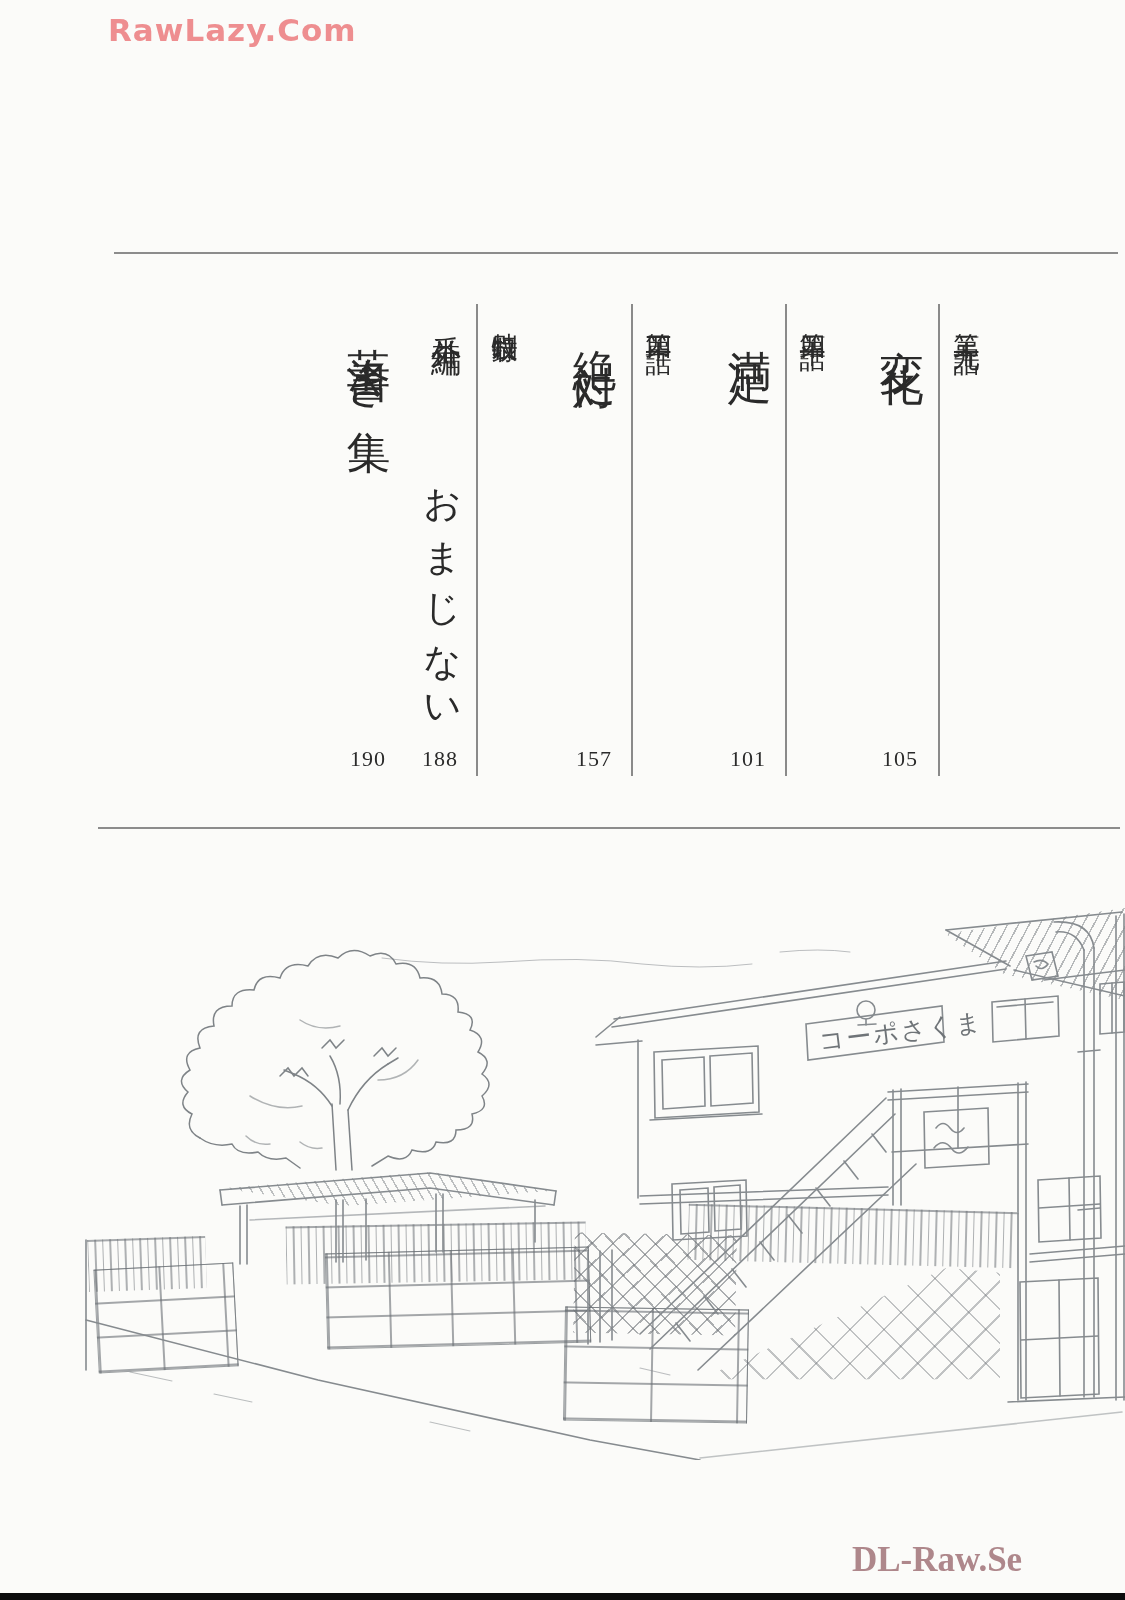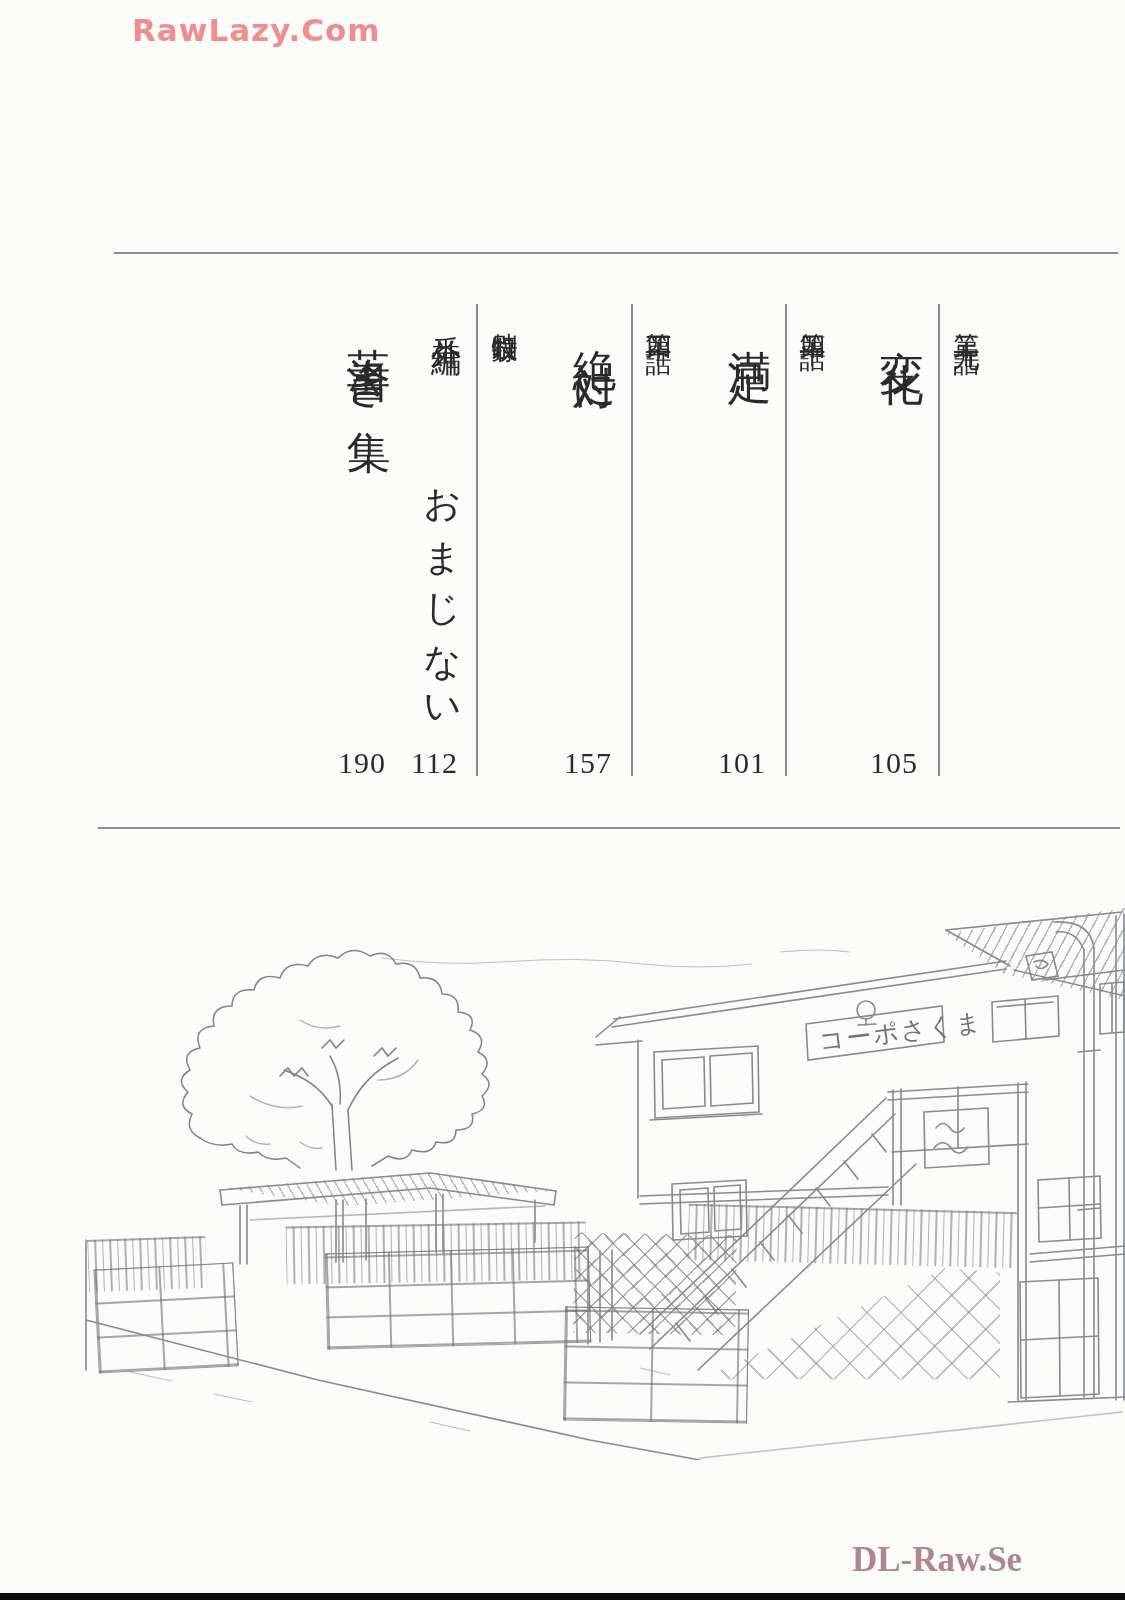--- a/index.html
+++ b/index.html
@@ -1,41 +1,41 @@
 <!DOCTYPE html>
 <html><head>
 <meta charset="utf-8">
 <style>
   html,body{margin:0;padding:0;background:#e8e8e8;}
   .page{position:relative;width:1125px;height:1600px;background:#fbfbf9;overflow:hidden;
         font-family:"Liberation Serif","DejaVu Serif",serif;}
   
   .wm-top{position:absolute;left:108px;top:12px;font-family:"DejaVu Sans","Liberation Sans",sans-serif;
-          font-weight:700;font-size:31px;color:#ee8e90;letter-spacing:1px;margin-left:24px;}
+          font-weight:700;font-size:31px;color:#ee8e90;letter-spacing:1px;}
   .wm-bottom{position:absolute;left:852px;top:1540px;font-weight:700;font-size:35px;color:#ae878b;}
   .bottom-bar{position:absolute;left:0;top:1593px;width:1125px;height:7px;background:#0c0c0c;}
   
   .rule-h{position:absolute;height:2px;background:#8c8c8c;}
   #hr1{left:114px;top:252px;width:1004px;}
   #hr2{left:98px;top:827px;width:1022px;}
   .rule-v{position:absolute;width:2px;background:#8a8a8a;top:304px;height:472px;}
   #vr1{left:938px;} #vr2{left:785px;} #vr3{left:631px;} #vr4{left:476px;}
   
   .v{position:absolute;writing-mode:vertical-rl;text-orientation:upright;color:#2a2a2a;line-height:1;white-space:nowrap;}
   .chap{font-size:26px;letter-spacing:4px;}
   .title{font-size:44px;letter-spacing:14px;}
   #ch39{left:953px;top:312px;} #t39{left:879px;top:315px;}
   #ch40{left:799px;top:312px;} #t40{left:727px;top:315px;}
   #ch41{left:645px;top:312px;} #t41{left:572px;top:315px;}
   #chsp{left:491px;top:312px;letter-spacing:2px;}
   #chban{left:431px;top:312px;font-size:30px;letter-spacing:5px;}
   #toma{left:424px;top:462px;font-size:37px;letter-spacing:10px;}
   #traku{left:346px;top:313px;letter-spacing:11px;}
   
-  .page-num{position:absolute;width:70px;text-align:right;font-size:30px;color:#2a2a2a;top:746px;letter-spacing:1px;}
+  .page-num{position:absolute;width:70px;text-align:right;font-size:22px;color:#2a2a2a;top:746px;letter-spacing:1px;}
   #p105{left:848px;} #p133{left:696px;} #p157{left:542px;} #p188{left:388px;} #p190{left:316px;}
   
   .sketch{position:absolute;left:0;top:900px;width:1125px;height:560px;}
   .sketch svg{position:absolute;left:0;top:0;}
   .hx{position:absolute;}
   #hx-roof{left:942px;top:8px;width:183px;height:92px;
      clip-path:polygon(2% 28%,100% 0%,100% 100%,34% 72%);
      background:repeating-linear-gradient(118deg,rgba(125,130,134,0) 0 8px,rgba(125,130,134,.55) 8px 9.5px);}
   #hx-shelter{left:222px;top:272px;width:332px;height:34px;
      clip-path:polygon(0% 48%,63% 0%,100% 55%,37% 100%);
@@ -84,21 +84,21 @@
   <div class="v chap" id="ch41">第四十一話</div>
   <div class="v title" id="t41">絶対に</div>
   <div class="v chap" id="chsp">特別収録</div>
   <div class="v chap" id="chban">番外編</div>
   <div class="v title" id="toma">おまじない</div>
   <div class="v title" id="traku">落書き集</div>
 
   <div class="page-num" id="p105">105</div>
   <div class="page-num" id="p133">101</div>
   <div class="page-num" id="p157">157</div>
-  <div class="page-num" id="p188">112</div>
+  <div class="page-num" id="p188">188</div>
   <div class="page-num" id="p190">190</div>
 
   <div class="sketch">
 
     <div class="hx" id="hx-roof"></div>
     <div class="hx" id="hx-shelter"></div>
     <div class="hx fence" id="fence1"></div>
     <div class="hx fence" id="fence2"></div>
     <div class="hx fence" id="fence3"></div>
     <div class="hx wall" id="wallA"></div>

